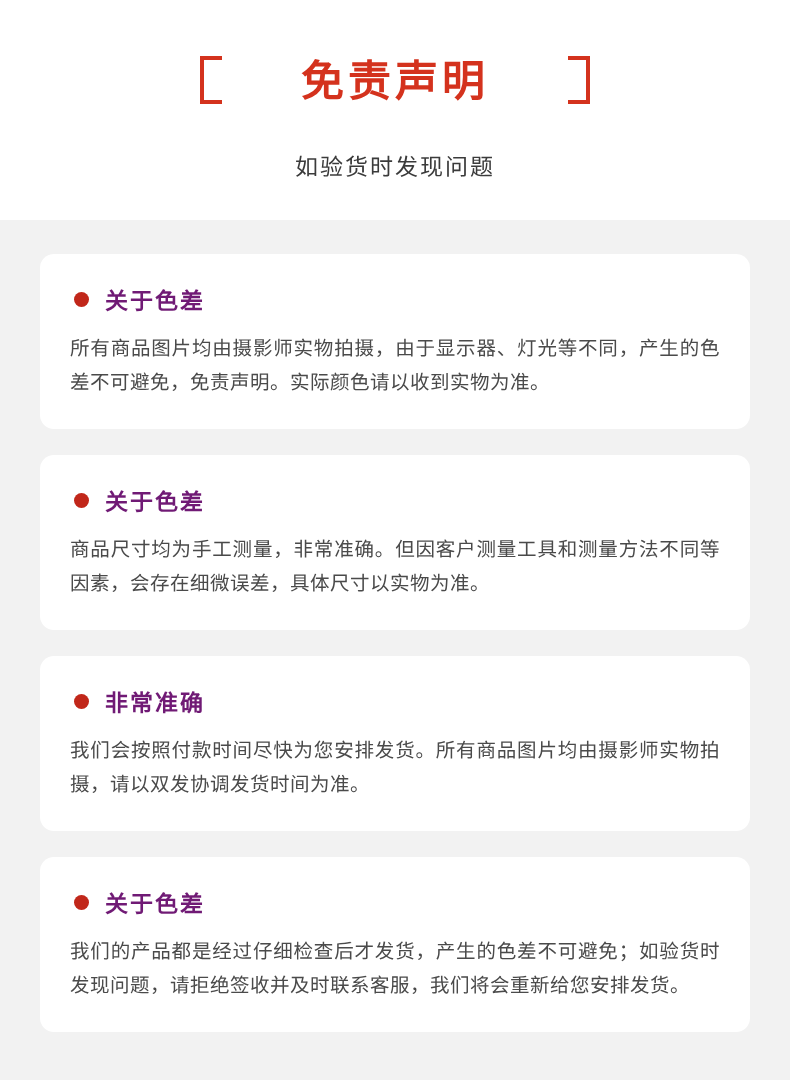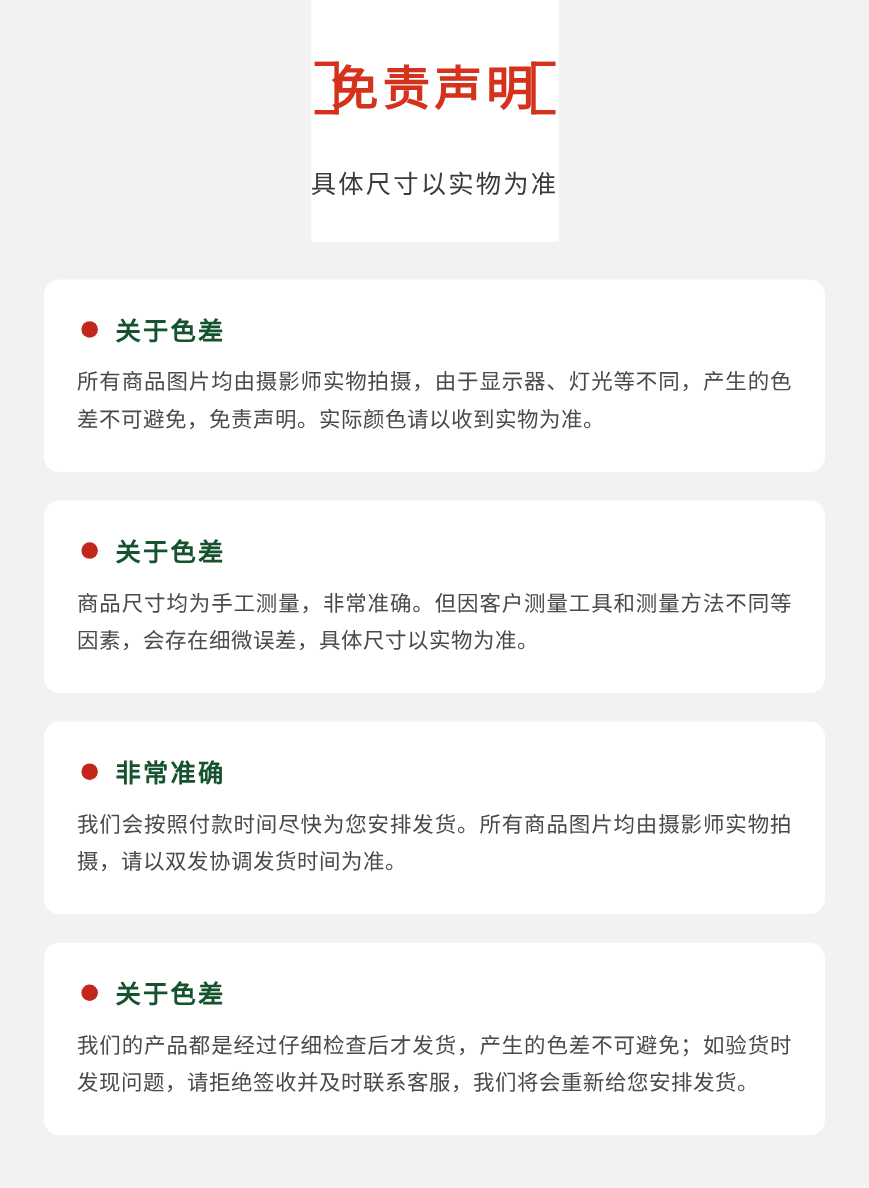--- a/index.html
+++ b/index.html
@@ -14,21 +14,20 @@
     -webkit-font-smoothing: antialiased;
   }
 
   .page {
     width: 790px;
     min-height: 1080px;
     box-sizing: border-box;
     background: #f2f2f2;
     display: flex;
     flex-direction: column;
-    align-items: center;
   }
 
   
   .header {
     background: #ffffff;
     padding: 44px 0 38px 0;
     text-align: center;
     position: relative;
   }
 
@@ -105,21 +104,21 @@
     height: 15px;
     border-radius: 50%;
     background: #c1271a;
     flex: 0 0 auto;
     margin-left: 4px;
   }
 
   .card-title {
     font-size: 23px;
     font-weight: bold;
-    color: #14532d;
+    color: #701a75;
     letter-spacing: 2px;
   }
 
   .card-body {
     font-size: 19.5px;
     line-height: 1.72;
     color: #4a4a4a;
     letter-spacing: 0.5px;
     text-align: justify;
   }
@@ -136,21 +135,21 @@
           <span class="h-top"></span>
           <span class="h-bot"></span>
       </div>
       <h1 class="main-title">免责声明</h1>
       <div class="corner right">
         <span class="v"></span>
           <span class="h-top"></span>
           <span class="h-bot"></span>
       </div>
     </div>
-    <div class="subtitle">具体尺寸以实物为准</div>
+    <div class="subtitle">如验货时发现问题</div>
   </div>
 
   <div class="cards">
 
     <div class="card">
       <div class="card-head">
         <span class="dot"></span>
         <span class="card-title">关于色差</span>
       </div>
       <div class="card-body">所有商品图片均由摄影师实物拍摄，由于显示器、灯光等不同，产生的色差不可避免，免责声明。实际颜色请以收到实物为准。</div>

